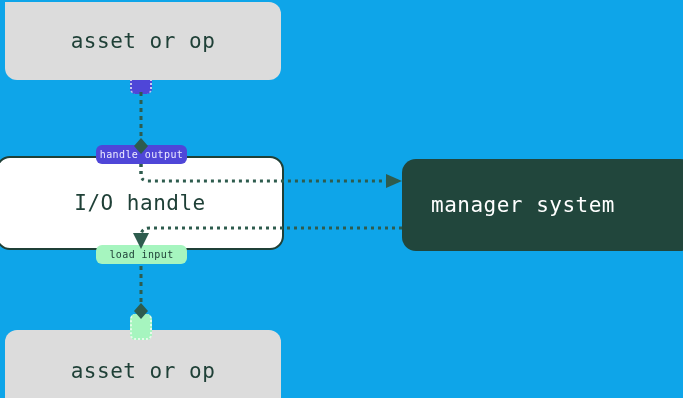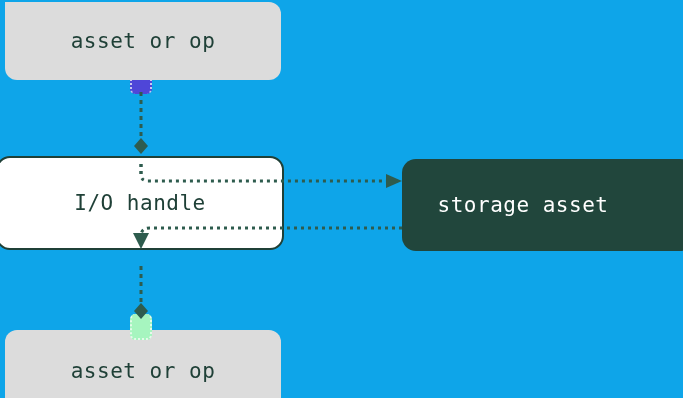--- a/index.html
+++ b/index.html
@@ -168,28 +168,34 @@
 
   <div class="node node-asset" id="asset-top">
     <span class="node-label">asset or op</span>
   </div>
 
   <div class="node" id="io-manager">
     <span class="node-label">I/O handle</span>
   </div>
 
   <div class="node" id="storage-system">
-    <span class="node-label">storage asset</span>
+    <span class="node-label">manager system</span>
   </div>
 
   <div class="node node-asset" id="asset-bottom">
     <span class="node-label">asset or op</span>
   </div>
 
   <div class="handle" id="handle-input-square"></div>
 
-
+  <div class="edge-label" id="label-handle-output">
+    <span>handle output</span>
+  </div>
+
+  <div class="edge-label" id="label-load-input">
+    <span>load input</span>
+  </div>
 
   <svg id="edges-top" viewBox="0 0 683 410">
     <line x1="141" y1="164" x2="141" y2="176" stroke="#2e5c4e" stroke-width="3" stroke-dasharray="3 4"></line>
   </svg>
 
 </div>
 
 </body></html>

